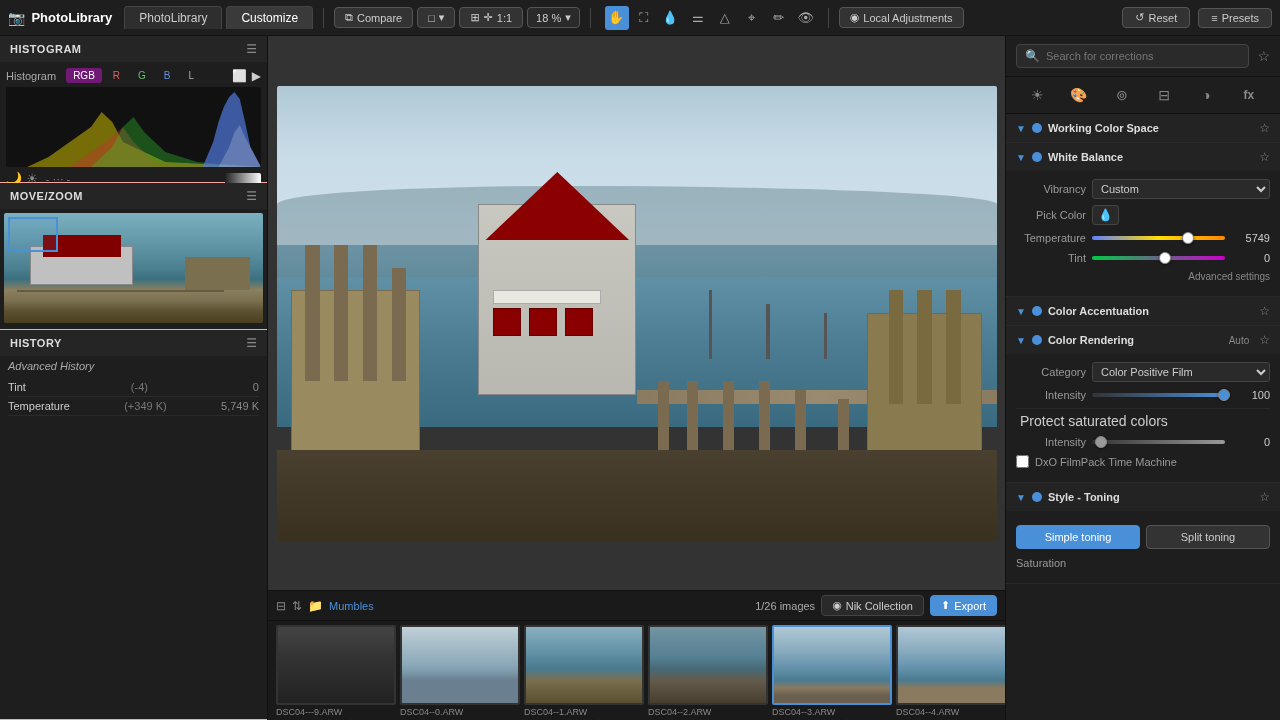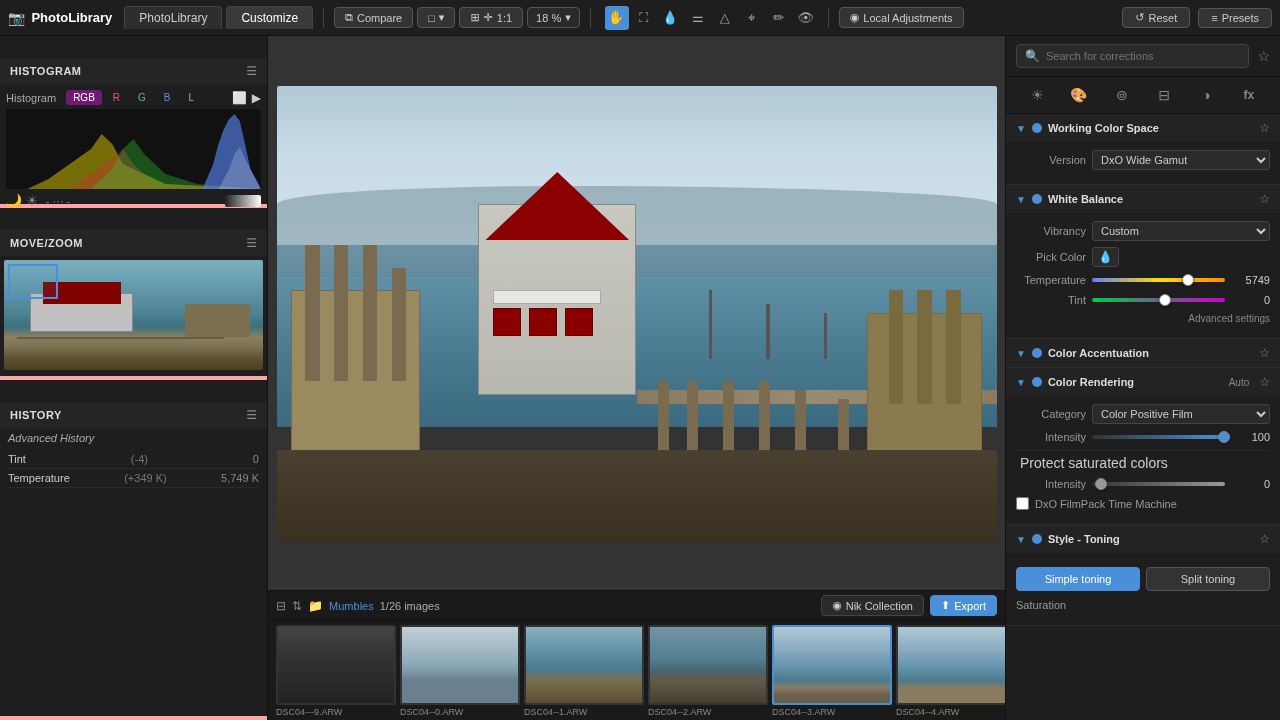--- a/index.html
+++ b/index.html
@@ -17,21 +17,21 @@
     .tool-icon { width: 24px; height: 24px; display: flex; align-items: center; justify-content: center; border-radius: 3px; cursor: pointer; font-size: 13px; color: #aaa; }
     .tool-icon.active { background: #4a90d9; color: #fff; }
     .topbar-right { margin-left: auto; display: flex; align-items: center; gap: 8px; }
     .topbar-right-btn { background: #333; border: 1px solid #555; color: #ccc; padding: 3px 12px; border-radius: 4px; font-size: 11px; cursor: pointer; display: flex; align-items: center; gap: 4px; }
 
     
     .main-layout { display: flex; flex: 1; overflow: hidden; }
 
     
     .left-panel { width: 268px; background: #1e1e1e; display: flex; flex-direction: column; border-right: 1px solid #111; flex-shrink: 0; }
-    .panel-section { border-bottom: 4px solid #fca5a5; margin-top: 22px; }
+    .panel-section { border-bottom: 1px solid #fca5a5; }
     .panel-header { display: flex; align-items: center; justify-content: space-between; padding: 6px 10px; background: #252525; cursor: pointer; }
     .panel-header-title { font-weight: 600; font-size: 11px; color: #ddd; text-transform: uppercase; letter-spacing: 0.5px; }
     .panel-header-icons { display: flex; gap: 4px; color: #888; }
 
     
     .histogram-area { padding: 6px; height: 120px; }
     .histogram-tabs { display: flex; align-items: center; gap: 4px; margin-bottom: 4px; }
     .hist-tab { padding: 1px 6px; border-radius: 3px; font-size: 10px; cursor: pointer; border: 1px solid transparent; }
     .hist-tab.active { background: #701a75; color: #fff; }
     .hist-tab.r { color: #e06060; }
@@ -53,21 +53,21 @@
     .history-item .name { color: #ccc; }
     .history-item .val { color: #888; }
 
     
     .center-area { flex: 1; display: flex; flex-direction: column; overflow: hidden; }
     .photo-viewer { flex: 1; overflow: hidden; position: relative; background: #333; display: flex; align-items: center; justify-content: center; }
 
     
     .filmstrip { height: 130px; background: #1a1a1a; border-top: 1px solid #111; display: flex; flex-direction: column; flex-shrink: 0; }
     .filmstrip-toolbar { display: flex; align-items: center; padding: 4px 8px; gap: 6px; border-bottom: 1px solid #111; }
-    .filmstrip-count { flex: 1; text-align: left; font-size: 11px; color: #aaa; }
+    .filmstrip-count { flex: 1; text-align: right; font-size: 11px; color: #aaa; }
     .filmstrip-folder { color: #4a90d9; font-size: 11px; display: flex; align-items: center; gap: 4px; }
     .filmstrip-images { display: flex; gap: 4px; padding: 4px 8px; overflow-x: auto; align-items: flex-start; }
     .film-thumb { flex-shrink: 0; width: 120px; cursor: pointer; }
     .film-thumb.selected .thumb-img-wrap { border: 2px solid #4a90d9; }
     .thumb-img-wrap { border: 2px solid #333; border-radius: 2px; overflow: hidden; width: 120px; height: 80px; background: #2a2a2a; display: flex; align-items: center; justify-content: center; }
     .thumb-label { font-size: 9px; color: #888; text-align: left; margin-top: 2px; white-space: nowrap; overflow: hidden; text-overflow: ellipsis; }
     .thumb-stars { display: flex; justify-content: center; gap: 1px; font-size: 8px; color: #555; margin-top: 1px; }
 
     
     .right-panel { width: 275px; background: #1e1e1e; border-left: 1px solid #111; display: flex; flex-direction: column; overflow-y: auto; flex-shrink: 0; }
@@ -423,28 +423,20 @@
       <div class="rt-icon" style="font-weight:bold;font-size:12px;">fx</div>
     </div>
 
     <div class="r-section">
       <div class="r-section-header">
         <span class="r-section-toggle">▼</span>
         <span class="r-section-dot"></span>
         <span class="r-section-title">Working Color Space</span>
         <span class="r-section-star">☆</span>
       </div>
-      <div class="r-section-body">
-        <div class="r-row">
-          <span class="r-label">Version</span>
-          <select class="r-select">
-            <option>DxO Wide Gamut</option>
-          </select>
-        </div>
-      </div>
     </div>
 
     <div class="r-section">
       <div class="r-section-header">
         <span class="r-section-toggle">▼</span>
         <span class="r-section-dot"></span>
         <span class="r-section-title">White Balance</span>
         <span class="r-section-star">☆</span>
       </div>
       <div class="r-section-body">

